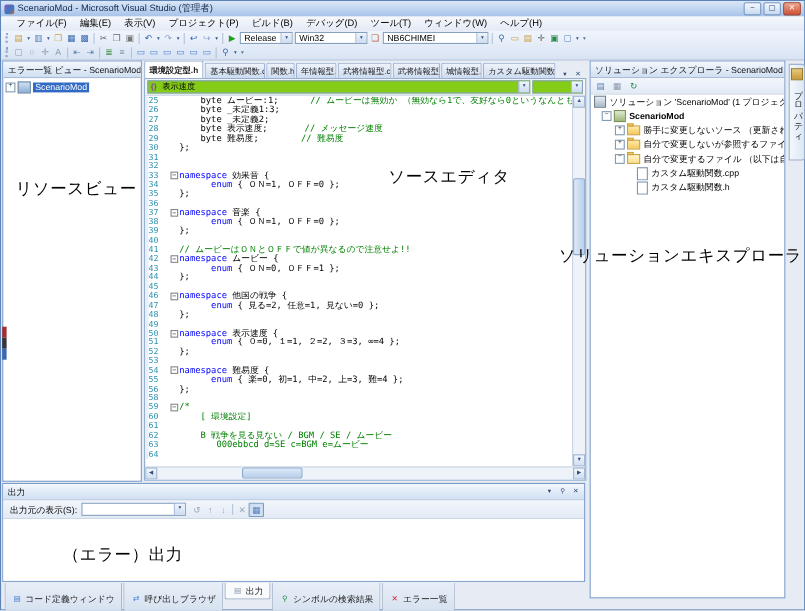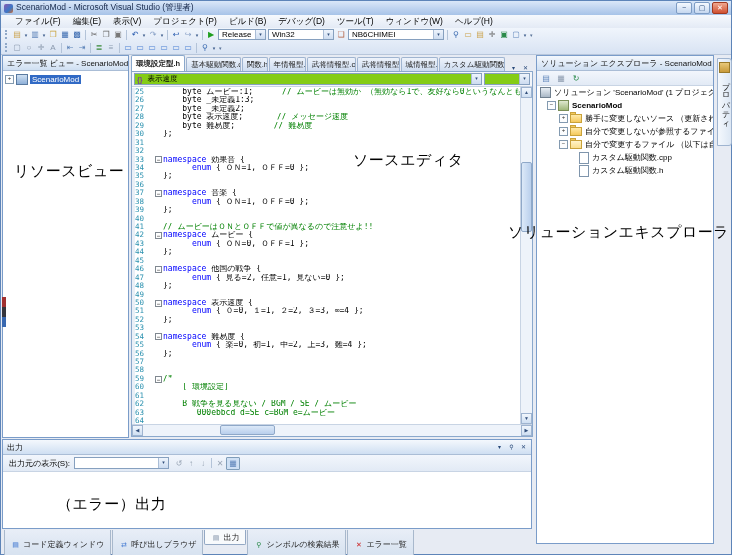--- a/index.html
+++ b/index.html
@@ -308,21 +308,20 @@
             <div class="cl"><span class="ln">47</span><span class="fold"></span><span class="ct"><span class="c-p">      </span><span class="c-k">enum</span><span class="c-p"> { 見る=2, 任意=1, 見ない=0 };</span></span></div>
             <div class="cl"><span class="ln">48</span><span class="fold"></span><span class="ct"><span class="c-p">};</span></span></div>
             <div class="cl"><span class="ln">49</span><span class="fold"></span><span class="ct"></span></div>
             <div class="cl"><span class="ln">50</span><span class="fold"><span class="fbox">−</span></span><span class="ct"><span class="c-k">namespace</span><span class="c-p"> 表示速度 {</span></span></div>
             <div class="cl"><span class="ln">51</span><span class="fold"></span><span class="ct"><span class="c-p">      </span><span class="c-k">enum</span><span class="c-p"> { ０=0, １=1, ２=2, ３=3, ∞=4 };</span></span></div>
             <div class="cl"><span class="ln">52</span><span class="fold"></span><span class="ct"><span class="c-p">};</span></span></div>
             <div class="cl"><span class="ln">53</span><span class="fold"></span><span class="ct"></span></div>
             <div class="cl"><span class="ln">54</span><span class="fold"><span class="fbox">−</span></span><span class="ct"><span class="c-k">namespace</span><span class="c-p"> 難易度 {</span></span></div>
             <div class="cl"><span class="ln">55</span><span class="fold"></span><span class="ct"><span class="c-p">      </span><span class="c-k">enum</span><span class="c-p"> { 楽=0, 初=1, 中=2, 上=3, 難=4 };</span></span></div>
             <div class="cl"><span class="ln">56</span><span class="fold"></span><span class="ct"><span class="c-p">};</span></span></div>
-            <div class="cl"><span class="ln">57</span><span class="fold"></span><span class="ct"></span></div>
             <div class="cl"><span class="ln">58</span><span class="fold"></span><span class="ct"></span></div>
             <div class="cl"><span class="ln">59</span><span class="fold"><span class="fbox">−</span></span><span class="ct"><span class="c-c">/*</span></span></div>
             <div class="cl"><span class="ln">60</span><span class="fold"></span><span class="ct"><span class="c-c">    [ 環境設定]</span></span></div>
             <div class="cl"><span class="ln">61</span><span class="fold"></span><span class="ct"></span></div>
             <div class="cl"><span class="ln">62</span><span class="fold"></span><span class="ct"><span class="c-c">    B 戦争を見る見ない / BGM / SE / ムービー</span></span></div>
             <div class="cl"><span class="ln">63</span><span class="fold"></span><span class="ct"><span class="c-c">       000ebbcd d=SE c=BGM e=ムービー</span></span></div>
             <div class="cl"><span class="ln">64</span><span class="fold"></span><span class="ct"></span></div>
           </div>
         <div class="vscroll">
           <span class="sbtn" style="top:0">▲</span>

